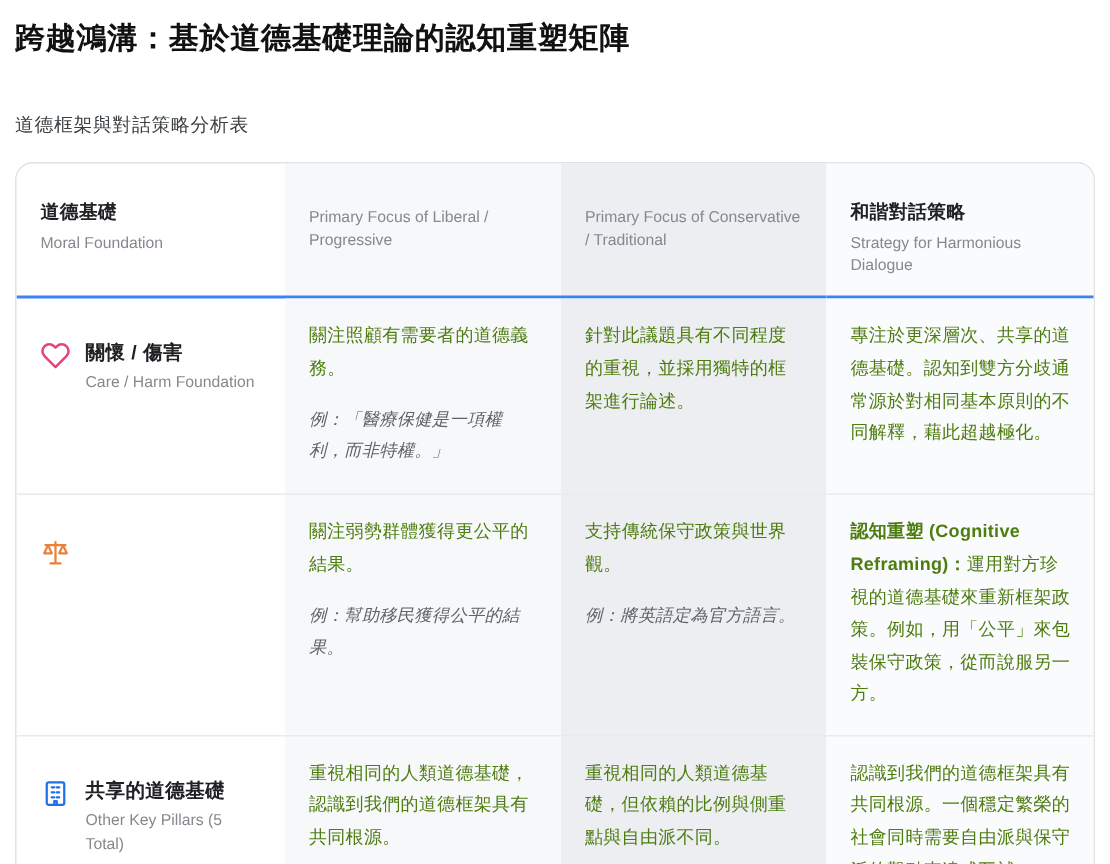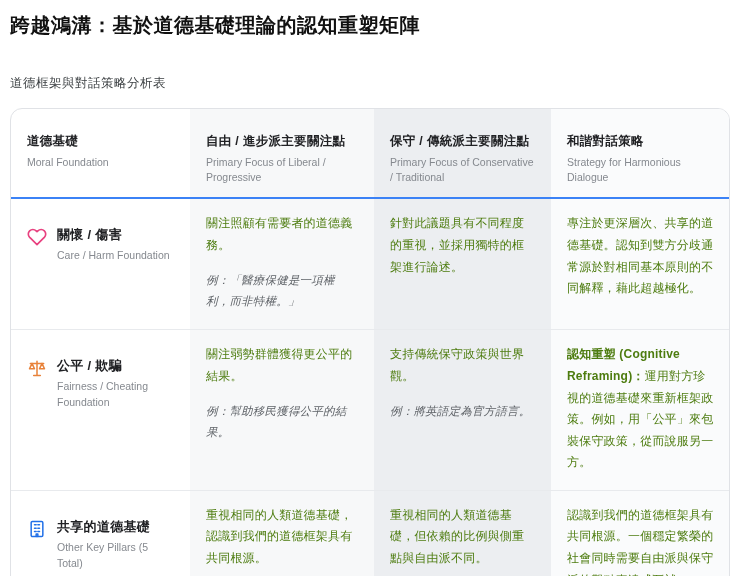--- a/index.html
+++ b/index.html
@@ -75,25 +75,23 @@
   <h1 class="title">跨越鴻溝：基於道德基礎理論的認知重塑矩陣</h1>
   <div class="subtitle">道德框架與對話策略分析表</div>
 
   <div class="matrix">
 
     <div class="hcell col1">
       <div class="hzh">道德基礎</div>
       <div class="hen">Moral Foundation</div>
     </div>
     <div class="hcell col2">
-      <div class="hzh">自由 / 進步派主要關注點</div>
       <div class="hen">Primary Focus of Liberal / Progressive</div>
     </div>
     <div class="hcell col3">
-      <div class="hzh">保守 / 傳統派主要關注點</div>
       <div class="hen">Primary Focus of Conservative / Traditional</div>
     </div>
     <div class="hcell col4">
       <div class="hzh">和諧對話策略</div>
       <div class="hen">Strategy for Harmonious Dialogue</div>
     </div>
 
     <div class="cell col1 foundation">
       <span class="ficon">
         <svg viewBox="0 0 24 24" fill="none" stroke-width="2" stroke-linecap="round" stroke-linejoin="round" stroke="#e8417f">
@@ -116,24 +114,20 @@
       <p class="body-text">專注於更深層次、共享的道德基礎。認知到雙方分歧通常源於對相同基本原則的不同解釋，藉此超越極化。</p>
     </div>
 
     <div class="cell col1 foundation rborder">
       <span class="ficon">
         <svg viewBox="0 0 24 24" fill="none" stroke-width="1.8" stroke-linecap="round" stroke-linejoin="round" stroke="#e8823a">
           <path d="M12 4v16M8 21h8M4 6.5h16"></path>
           <path d="M6 6.5l-3 6.5h6z"></path>
           <path d="M18 6.5l-3 6.5h6z"></path>
         </svg>
-      </span>
-      <span>
-        <div class="fzh">公平 / 欺騙</div>
-        <div class="fen">Fairness / Cheating Foundation</div>
       </span>
     </div>
     <div class="cell col2 rborder">
       <p class="body-text">關注弱勢群體獲得更公平的結果。</p>
       <p class="example">例：幫助移民獲得公平的結果。</p>
     </div>
     <div class="cell col3 rborder">
       <p class="body-text">支持傳統保守政策與世界觀。</p>
       <p class="example">例：將英語定為官方語言。</p>
     </div>

